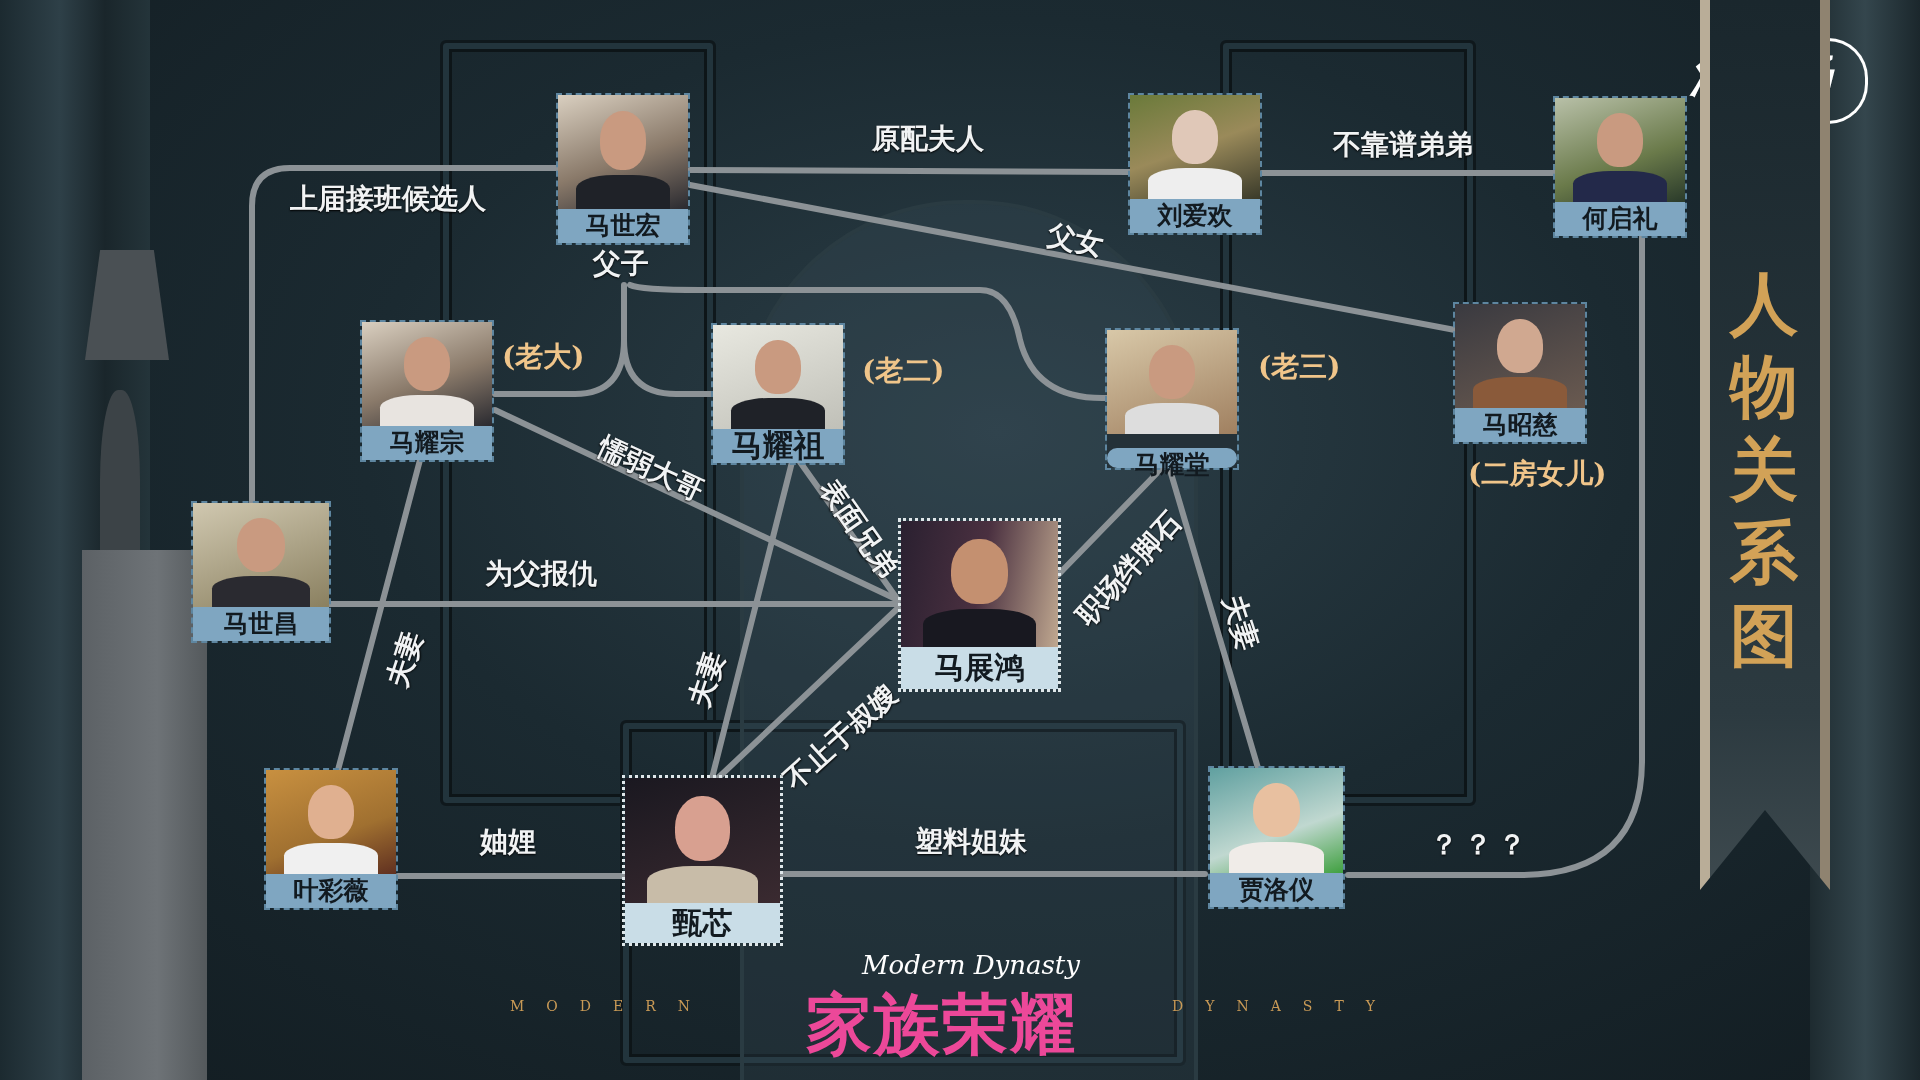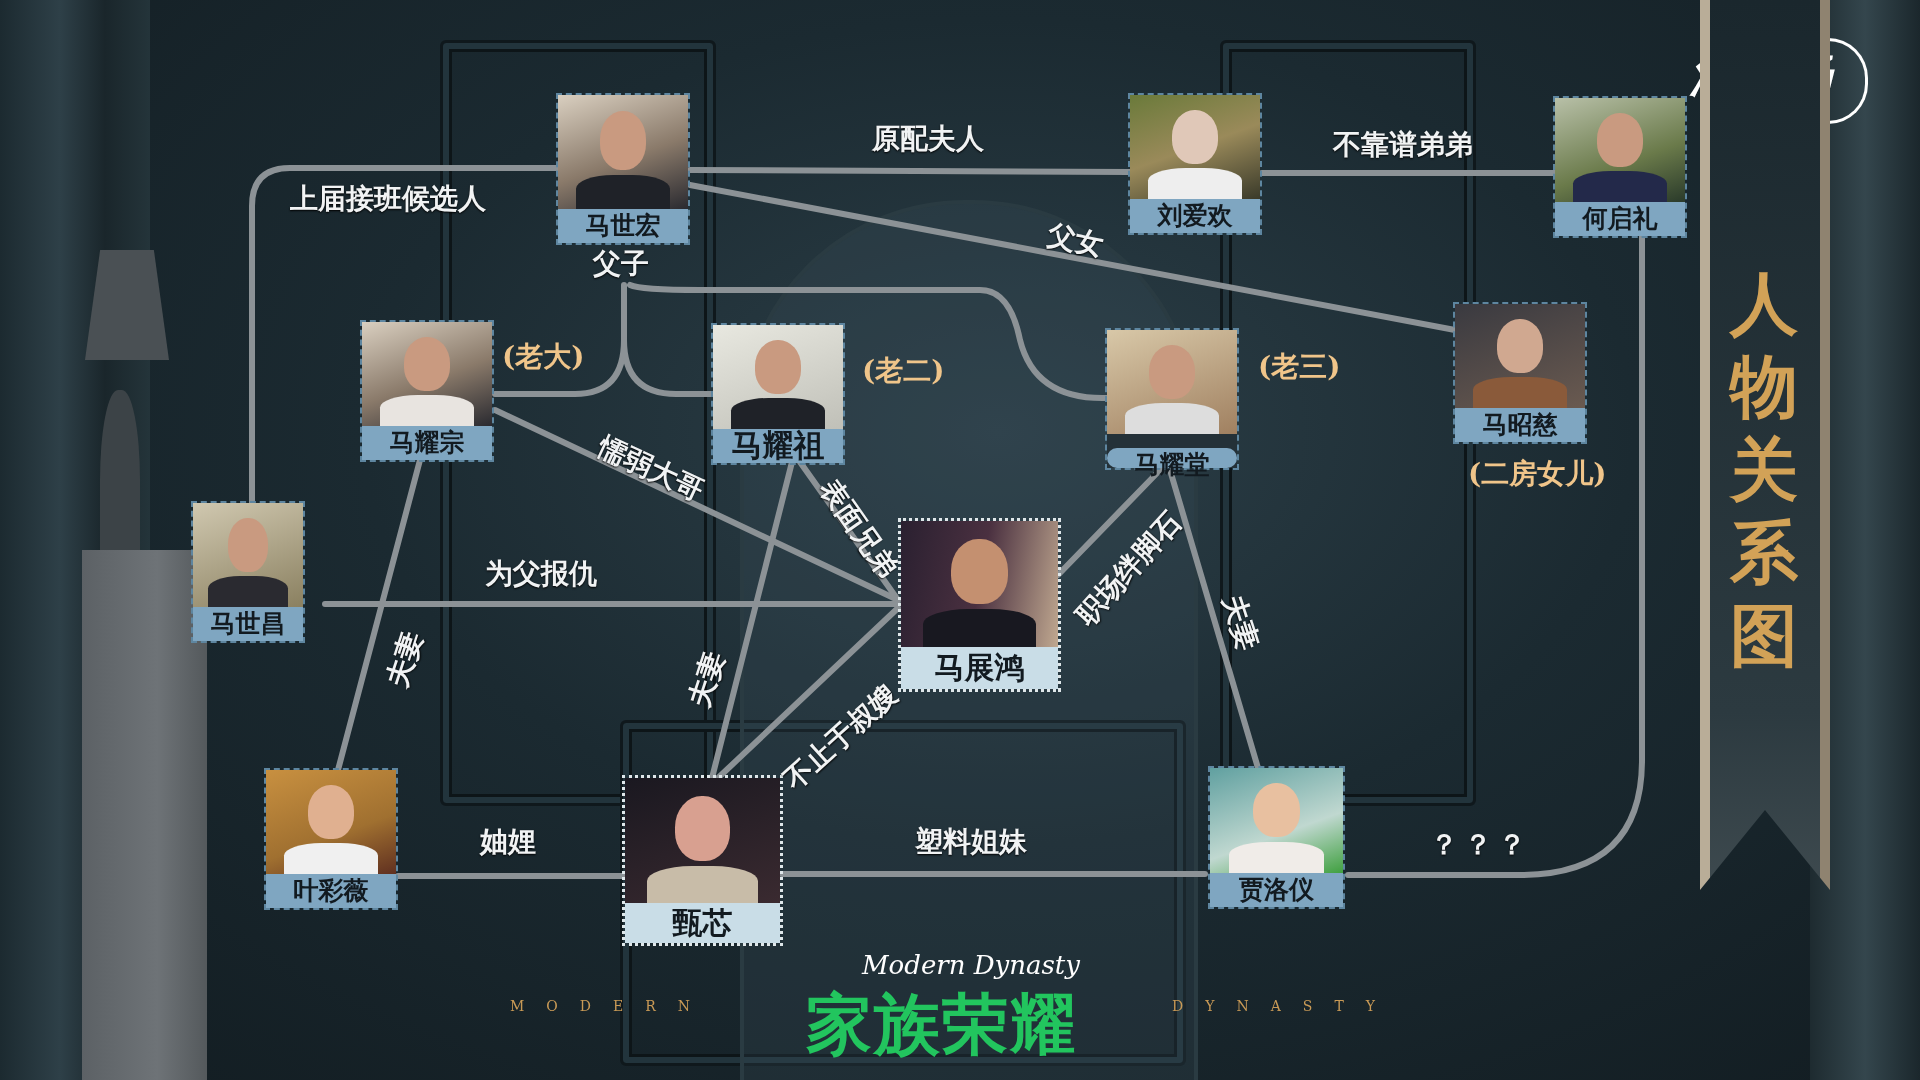--- a/index.html
+++ b/index.html
@@ -40,21 +40,21 @@
   .logo { position:absolute; left:1690px; top:45px; color:#fff; font-family:"DejaVu Sans", sans-serif; font-weight:bold; font-style:italic; font-size:46px; letter-spacing:2px; }
   .logo-ring { position:absolute; left:1795px; top:38px; width:70px; height:80px; border:3px solid #fff; border-left:none; border-radius:0 40px 40px 0; }
 
   .banner { position:absolute; left:1700px; top:0; width:110px; height:890px;
       background:linear-gradient(180deg,#1a272d,#2c3a40 80%,#3e4a4f);
       border-left:10px solid #b9ad98; border-right:10px solid #8f8370;
       clip-path:polygon(0 0,100% 0,100% 100%,50% 91%,0 100%); }
   .banner-text { position:absolute; left:1724px; top:262px; width:80px; color:#d2a257; font-family:"DejaVu Serif", serif; font-weight:bold; font-size:68px; line-height:83px; text-align:center; }
 
   .title-en-script { position:absolute; left:862px; top:950px; color:#ffffff; font-family:"DejaVu Serif", serif; font-style:italic; font-size:26px; }
-  .title-cn { position:absolute; left:806px; top:980px; color:#22c55e; font-family:"DejaVu Serif", serif; font-weight:bold; font-size:66px; letter-spacing:2px; }
+  .title-cn { position:absolute; left:806px; top:980px; color:#ec4899; font-family:"DejaVu Serif", serif; font-weight:bold; font-size:66px; letter-spacing:2px; }
   .title-side { position:absolute; top:998px; color:#c99a56; font-family:"DejaVu Serif", serif; font-size:14px; letter-spacing:22px; }
 </style>
 </head>
 <body>
 
 <div class="bg"></div>
 <div class="panel" style="left:440px;top:40px;width:270px;height:760px;"></div>
 <div class="panel" style="left:1220px;top:40px;width:250px;height:760px;"></div>
 <div class="panel" style="left:620px;top:720px;width:560px;height:340px;"></div>
 <div class="door"></div>
@@ -143,21 +143,21 @@
     </div>
   <div class="label" style="height:20px;line-height:34px;font-size:25px;border-radius:13px;">马耀堂</div>
 </div>
 <div class="node" style="left:1455px;top:304px;width:130px;height:138px;">
   <div class="photo" style="bottom:34px;background:linear-gradient(160deg,#3a3a40,#6a5a50);">
       <div class="head" style="background:#d0a890;"></div>
       <div class="body" style="background:#8a5a3a;"></div>
     </div>
   <div class="label" style="height:34px;line-height:34px;font-size:25px;">马昭慈</div>
 </div>
-<div class="node" style="left:193px;top:503px;width:110px;height:138px;">
+<div class="node" style="left:193px;top:503px;width:136px;height:138px;">
   <div class="photo" style="bottom:34px;background:linear-gradient(160deg,#d0c8b0,#8a8060);">
       <div class="head"></div>
       <div class="body" style="background:#2a2a30;"></div>
     </div>
   <div class="label" style="height:34px;line-height:34px;font-size:25px;">马世昌</div>
 </div>
 <div class="node main" style="left:901px;top:521px;width:157px;height:168px;">
   <div class="photo" style="bottom:42px;background:linear-gradient(100deg,#2a2030,#4a3040 50%,#c0a890);">
       <div class="head" style="background:#c49070;"></div>
       <div class="body" style="background:#181820;"></div>

